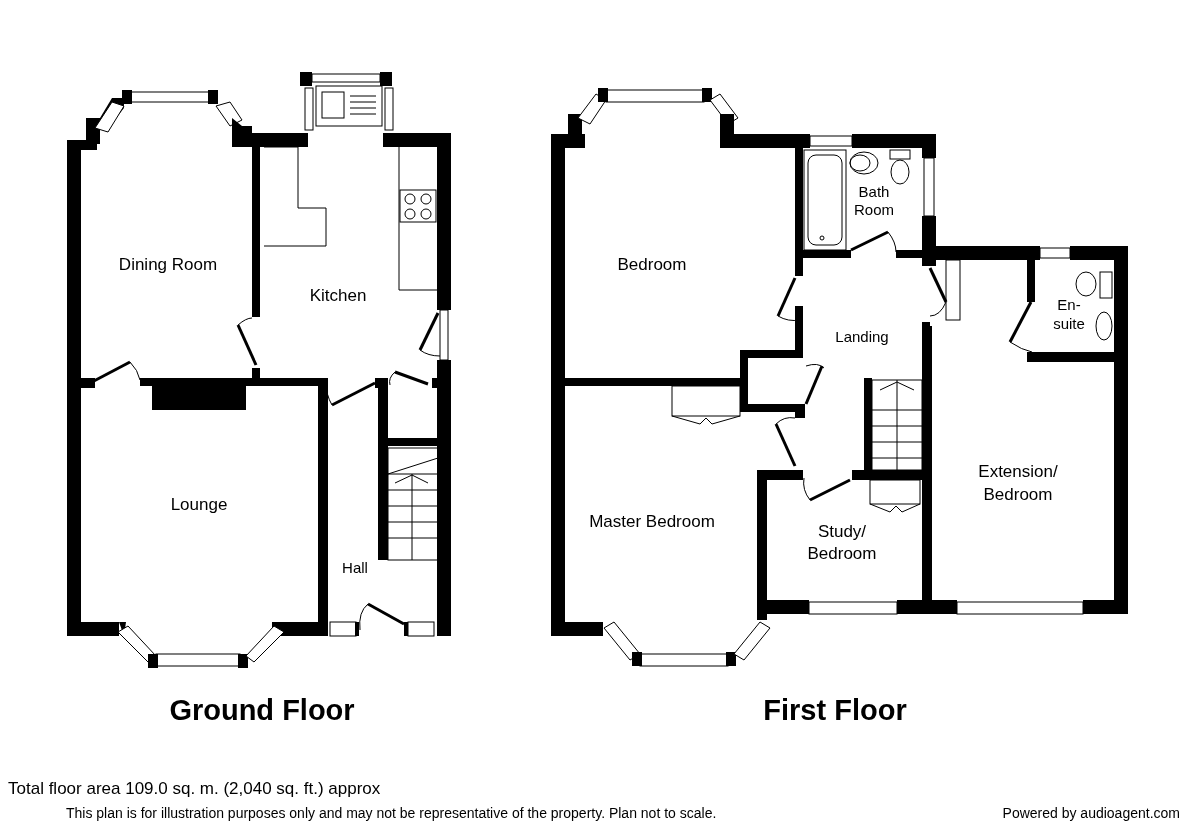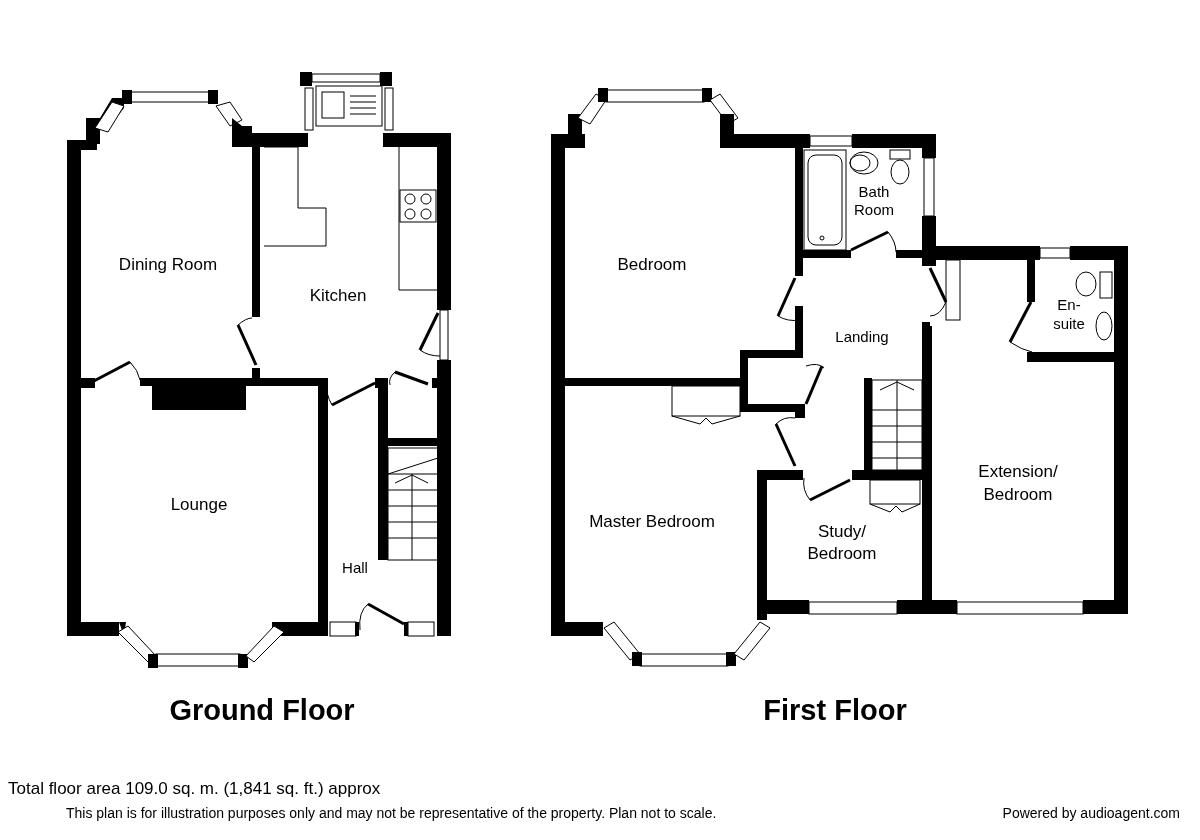--- a/index.html
+++ b/index.html
@@ -246,15 +246,15 @@
   <text class="lbl" x="1018" y="477" text-anchor="middle">Extension/</text>
   <text class="lbl" x="1018" y="500" text-anchor="middle">Bedroom</text>
   <text class="lbl" x="652" y="527" text-anchor="middle">Master Bedroom</text>
   <text class="lbl" x="842" y="537" text-anchor="middle">Study/</text>
   <text class="lbl" x="842" y="559" text-anchor="middle">Bedroom</text>
 
   <text class="floor-title" x="262" y="720" text-anchor="middle">Ground Floor</text>
   <text class="floor-title" x="835" y="720" text-anchor="middle">First Floor</text>
 </svg>
 
-<div class="footer-area">Total floor area 109.0 sq. m. (1,841 sq. ft.) approx</div>
+<div class="footer-area">Total floor area 109.0 sq. m. (2,040 sq. ft.) approx</div>
 <div class="footer-disclaimer">This plan is for illustration purposes only and may not be representative of the property. Plan not to scale.</div>
 <div class="footer-powered">Powered by audioagent.com</div>
 
 </body></html>

